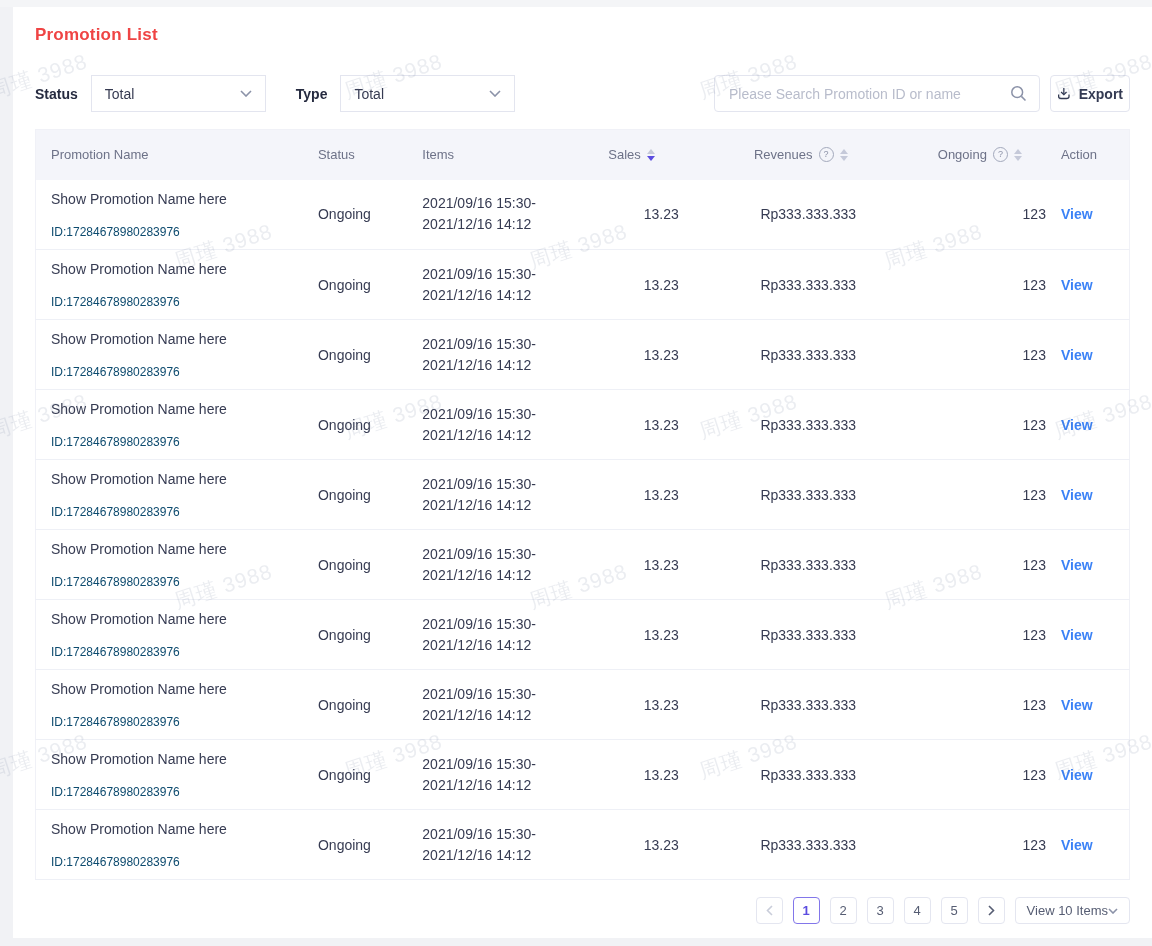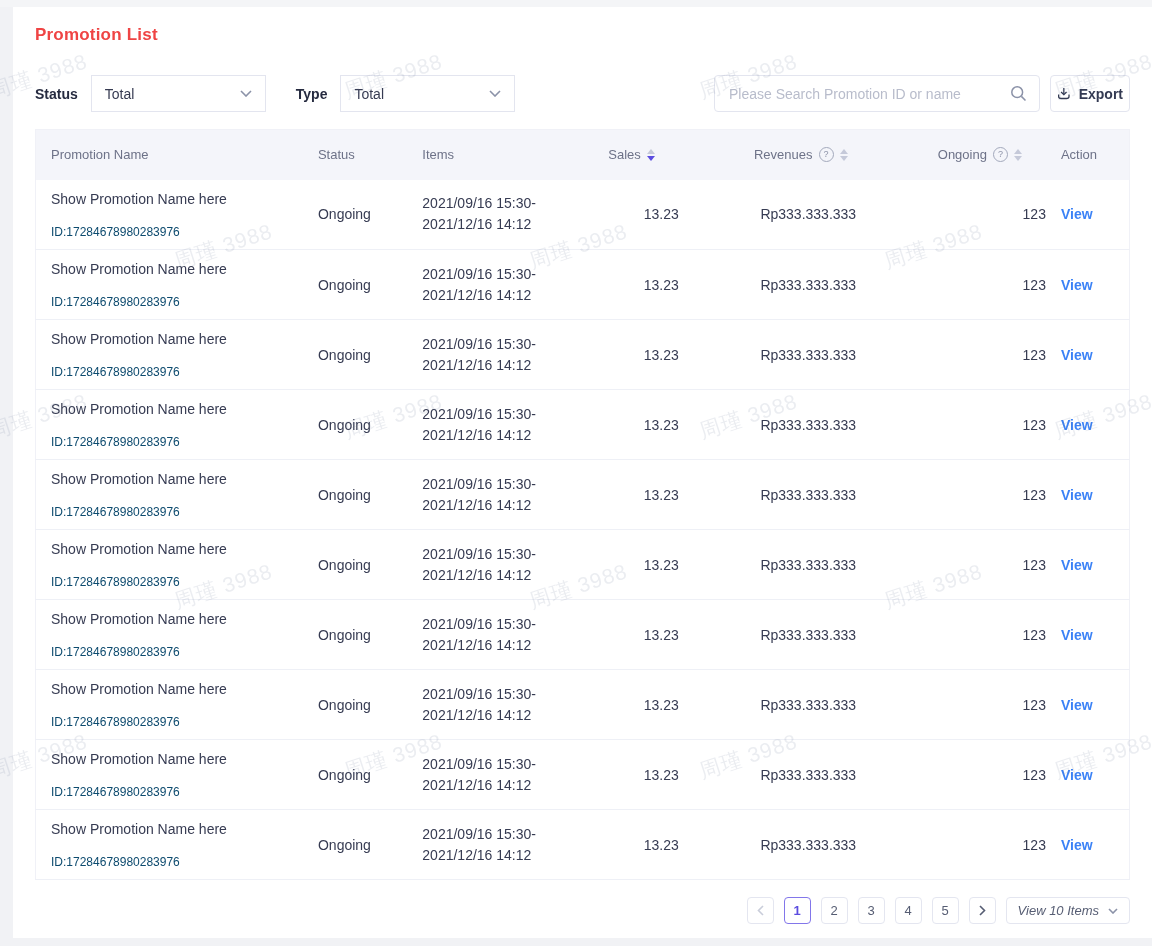--- a/index.html
+++ b/index.html
@@ -90,22 +90,22 @@
     border:1px solid #e4e6f0; border-radius:4px; background:#fff;
     color:#565d73; font-size:13px; display:inline-flex; align-items:center; justify-content:center;
     cursor:pointer; font-family:"Liberation Sans", sans-serif;
   }
   .pbtn.active { border-color:#8276ea; color:#5b4ce0; font-weight:bold; }
   .navbtn svg { stroke:#565d73; stroke-width:1.6; fill:none; }
   .navbtn.disabled svg { stroke:#c9cdda; }
   .page-buttons { display:inline-flex; gap:10px; }
   .size-select {
     height:27px; border:1px solid #e4e6f0; border-radius:4px; background:#fff;
-    padding:0 11px; display:inline-flex; align-items:center; gap:9px;
-    color:#565d73; font-size:13px; cursor:pointer;font-style:italic;
+    padding:0 11px; display:inline-flex; align-items:center; 
+    color:#565d73; font-size:13px; cursor:pointer;
   }
 
   
   .wm-overlay { position:absolute; inset:0; pointer-events:none; z-index:50; overflow:hidden; }
   .wmark {
     position:absolute; font-size:21px; letter-spacing:1px; white-space:nowrap;
     color:rgba(104,115,150,0.13); transform:rotate(-18deg); transform-origin:0 50%;
   }
 </style>
 </head>

